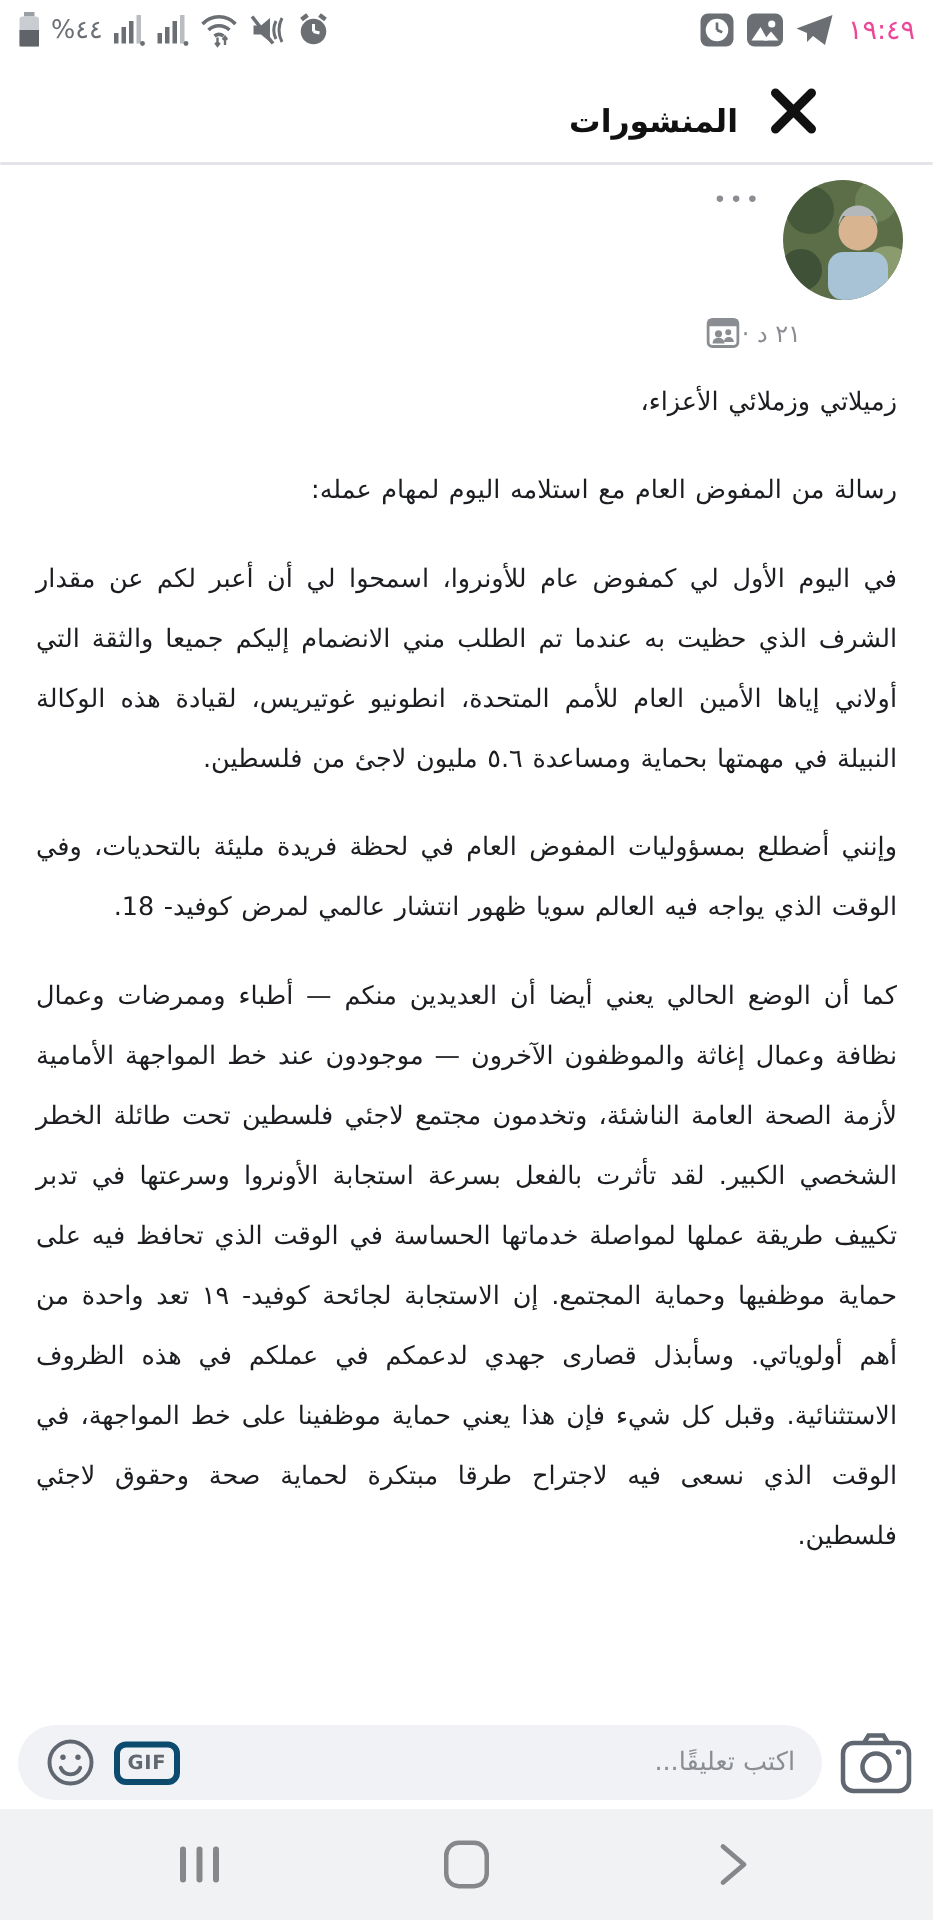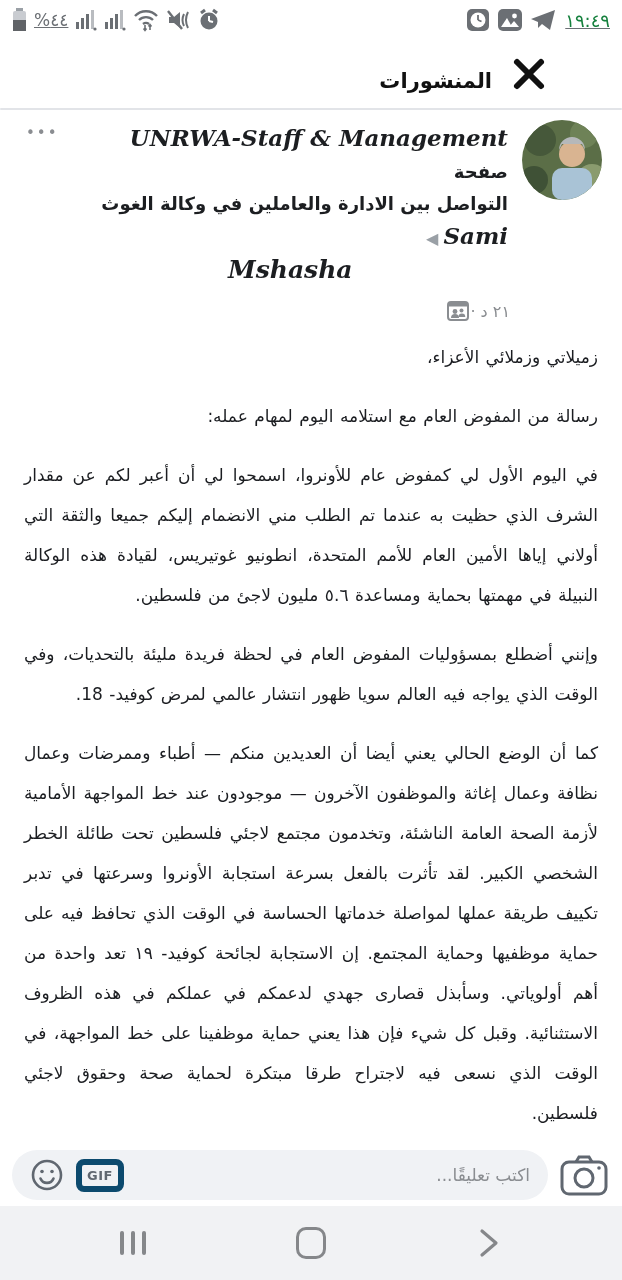--- a/index.html
+++ b/index.html
@@ -3,61 +3,61 @@
 <meta charset="utf-8">
 <style>
   * { margin:0; padding:0; box-sizing:border-box; }
   html,body { width:622px; height:1280px; overflow:hidden; background:#fff;
               font-family:"DejaVu Sans", sans-serif; }
   .page { width:622px; height:1280px; display:flex; flex-direction:column; background:#fff; }
 
   
   .status-bar { height:40px; flex:0 0 40px; display:flex; align-items:center;
                 justify-content:space-between; padding:0 12px; color:#6b6f74; }
-  .sb-left, .sb-right { display:flex; align-items:center; gap:7px; direction:ltr;text-decoration:underline; }
+  .sb-left, .sb-right { display:flex; align-items:center; gap:7px; direction:ltr; }
   .sb-text { font-size:17px; color:#6b6f74; letter-spacing:0.5px; }
-  .sb-time { font-size:18px; color:#15803d; margin-left:2px; }
+  .sb-time { font-size:18px; color:#ec4899; margin-left:2px; }
 
   
   .screen-header { height:68px; flex:0 0 68px; display:flex; direction:rtl;
                    align-items:center; padding:0 74px 0 0; gap:18px; }
   .close-x { width:38px; height:38px; cursor:pointer; }
   .screen-title { font-size:21px; font-weight:bold; color:#111;margin-top:14px; }
   .header-divider { height:2px; background:#e2e4e8; flex:0 0 2px; margin:0; border-radius:2px; }
 
   
   .post-header { direction:rtl; display:flex; padding:10px 20px 0 20px; gap:14px; }
   .avatar { width:80px; height:80px; border-radius:50%; overflow:hidden; flex:0 0 80px; }
   .title-block { flex:1; padding-top:2px; color:#1c1e21; }
   .t-line { direction:rtl; text-align:right; line-height:31px; }
   .t-line3 { text-align:center; line-height:32px; }
   .hand { font-family:"DejaVu Serif", serif; font-style:italic; font-weight:bold; font-size:23px; }
   .t-ar { font-size:18px; font-weight:bold; }
   .arrow { color:#9aa0a6; font-size:16px; font-style:normal; }
   .more-dots { color:#8a8d91; font-size:15px; letter-spacing:2px; align-self:flex-start;
                margin-top:4px; margin-left:6px; cursor:pointer; }
   .timestamp-row { direction:rtl; display:flex; align-items:center; gap:1px;
-                   padding:12px 112px 0 0; color:#8a8d91; }
+                   padding:12px 88px 0 0; color:#8a8d91; }
   .ts-text { font-size:16px; color:#8a8d91; }
 
   
   .post-body { flex:1 1 auto; overflow:hidden; direction:rtl; padding:16px 24px 0 24px;
                color:#1b1d21; }
   .post-body p { font-size:17px; line-height:40px; text-align:justify; margin-bottom:19px;
                  word-spacing:1px; }
 
   
   .comment-bar { flex:0 0 62px; display:flex; direction:rtl; align-items:center;
                  gap:10px; padding:0 12px; background:#fff; }
   .comment-pill { flex:1; height:50px; background:#f0f2f5; border-radius:25px;
                   display:flex; direction:rtl; align-items:center; padding:0 18px; gap:12px; }
   .comment-input { flex:1; border:none; outline:none; background:transparent; direction:rtl;
                    font-size:17px; color:#1b1d21; font-family:"DejaVu Sans", sans-serif; }
   .comment-input::placeholder { color:#8a8d91; }
-  .gif-btn { border:6px solid #0c4a6e; border-radius:8px; color:#606770; font-size:13px;
+  .gif-btn { border:4px solid #0c4a6e; border-radius:8px; color:#606770; font-size:13px;
              font-weight:bold; padding:3px 5px; cursor:pointer; letter-spacing:0.5px;
              font-family:"DejaVu Sans", sans-serif; background:transparent; }
 
   
   .nav-bar { flex:0 0 74px; background:#f1f2f4; display:flex; align-items:center;
              justify-content:space-between; padding:0 120px; }
   .recents-icon { display:flex; gap:7px; cursor:pointer; }
   .recents-icon span { width:4px; height:24px; background:#85878a; border-radius:2px; }
   .home-icon { width:30px; height:32px; border:3px solid #85878a; border-radius:10px; cursor:pointer; }
 
@@ -146,34 +146,20 @@
         <rect width="80" height="80" fill="#5b6e47"></rect>
         <circle cx="18" cy="20" r="16" fill="#46583a"></circle>
         <circle cx="62" cy="14" r="14" fill="#6e8257"></circle>
         <circle cx="12" cy="60" r="14" fill="#3f5136"></circle>
         <circle cx="70" cy="60" r="16" fill="#8a9b6e"></circle>
         <rect x="30" y="48" width="40" height="32" rx="10" fill="#a9c3d6"></rect>
         <circle cx="50" cy="34" r="13" fill="#d9b491"></circle>
         <path d="M37 30 a13 13 0 0 1 26 0 l-3 -6 -20 0 z" fill="#b5b8ba"></path>
       </svg>
     </div>
-    <div class="title-block">
-      <div class="t-line">
-        <span class="hand">UNRWA-Staff &amp; Management</span>
-        <span class="t-ar">صفحة</span>
-      </div>
-      <div class="t-line">
-        <span class="t-ar">التواصل بين الادارة والعاملين في وكالة الغوث</span>
-        <span class="hand">Sami</span>
-        <span class="arrow">◀</span>
-      </div>
-      <div class="t-line t-line3">
-        <span class="hand" style="font-size:25px">Mshasha</span>
-      </div>
-    </div>
     <div class="more-dots">•••</div>
   </div>
 
   <div class="timestamp-row">
     <span class="ts-text">٢١ د ·</span>
     <svg width="22" height="20" viewBox="0 0 22 20">
       <rect x="1" y="1" width="20" height="18" rx="3" fill="none" stroke="#8a8d91" stroke-width="2"></rect>
       <rect x="1" y="1" width="20" height="4.5" fill="#8a8d91"></rect>
       <circle cx="8" cy="10.5" r="2.4" fill="#8a8d91"></circle>
       <path d="M4 17 a4 4 0 0 1 8 0 z" fill="#8a8d91"></path>

